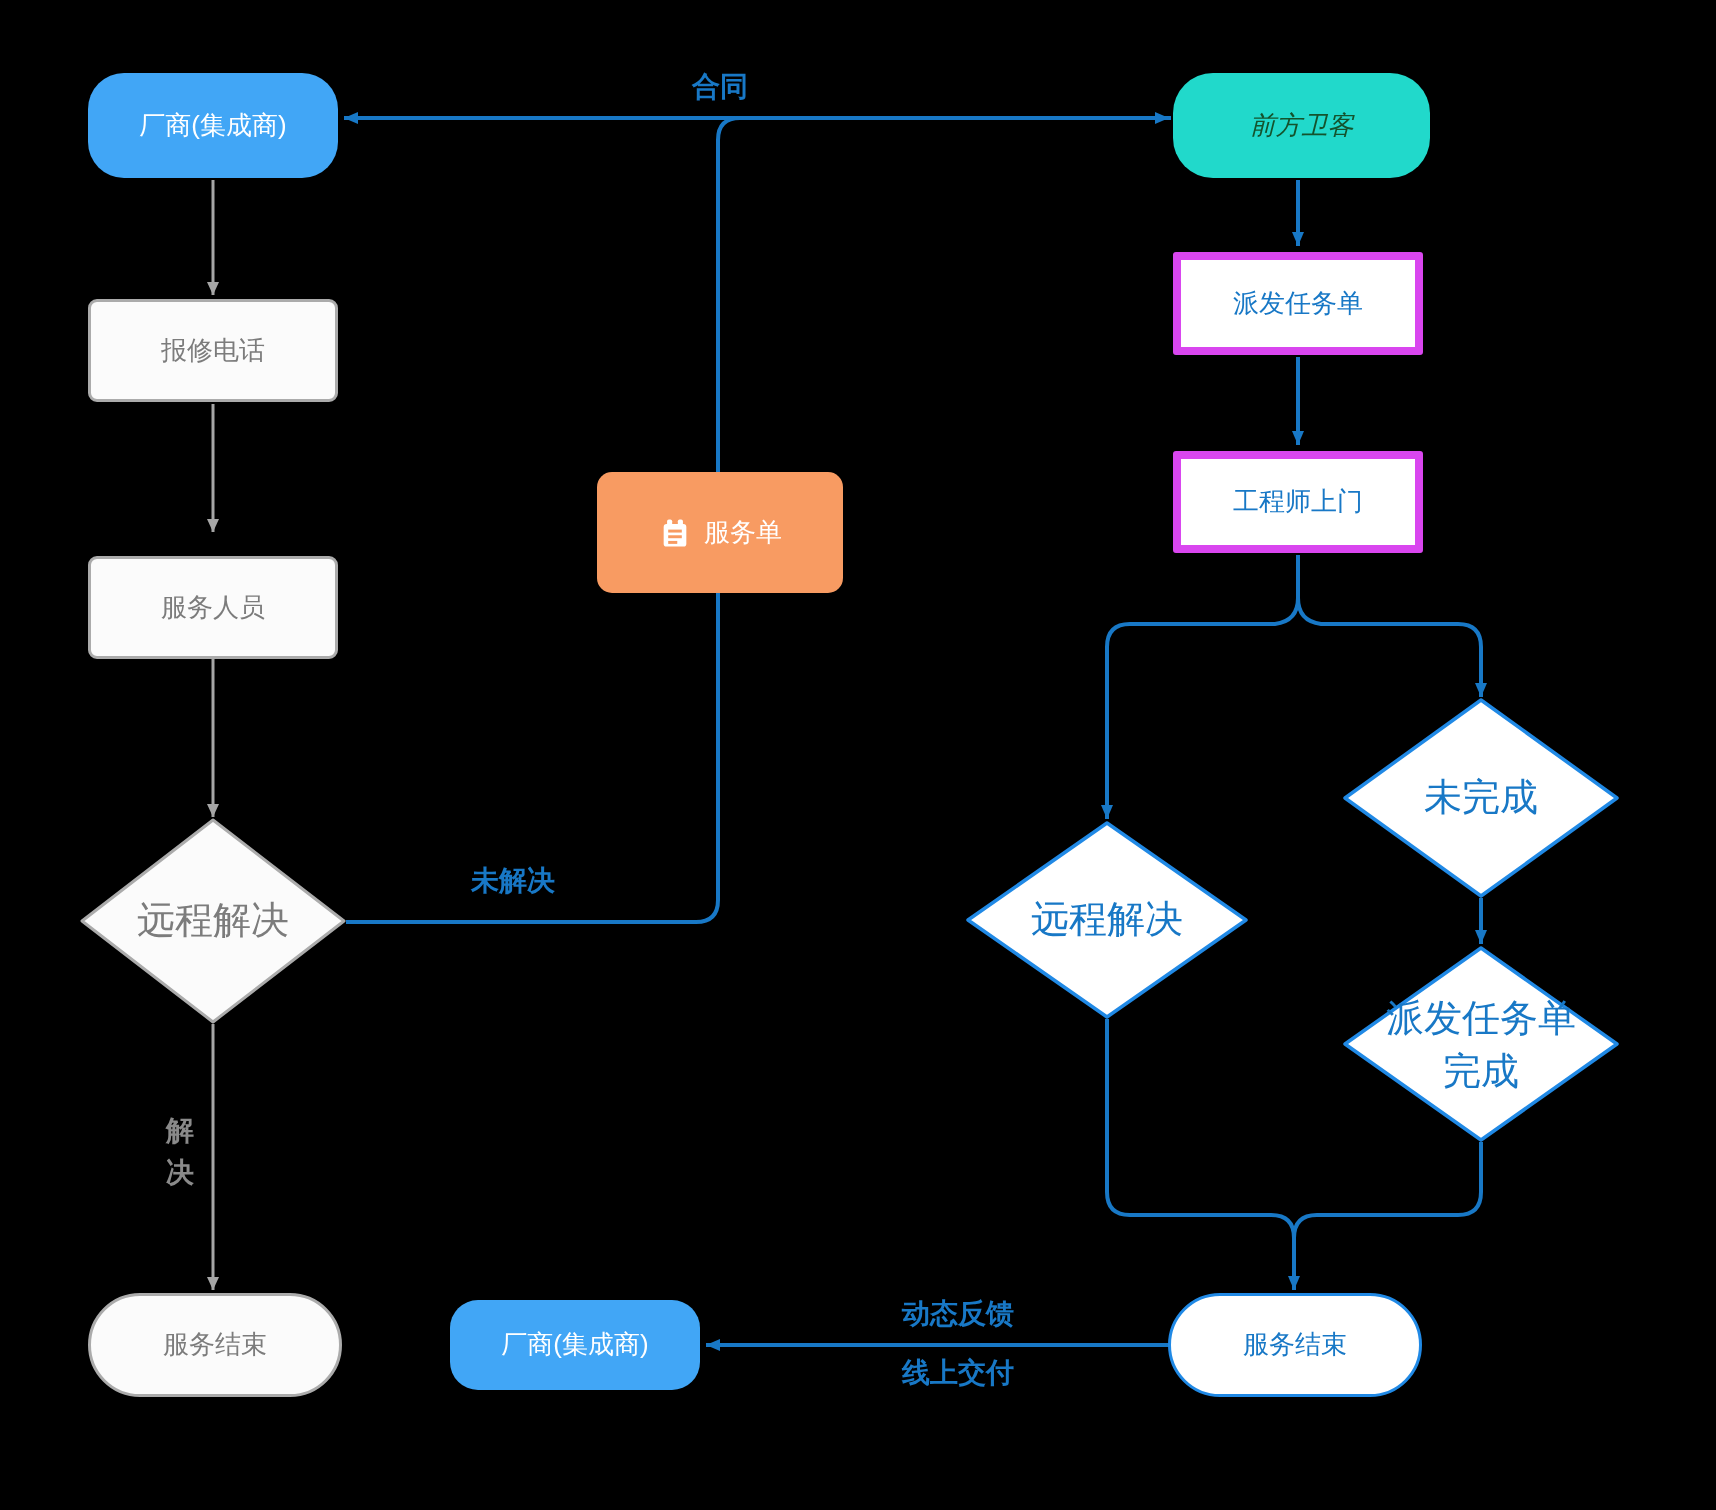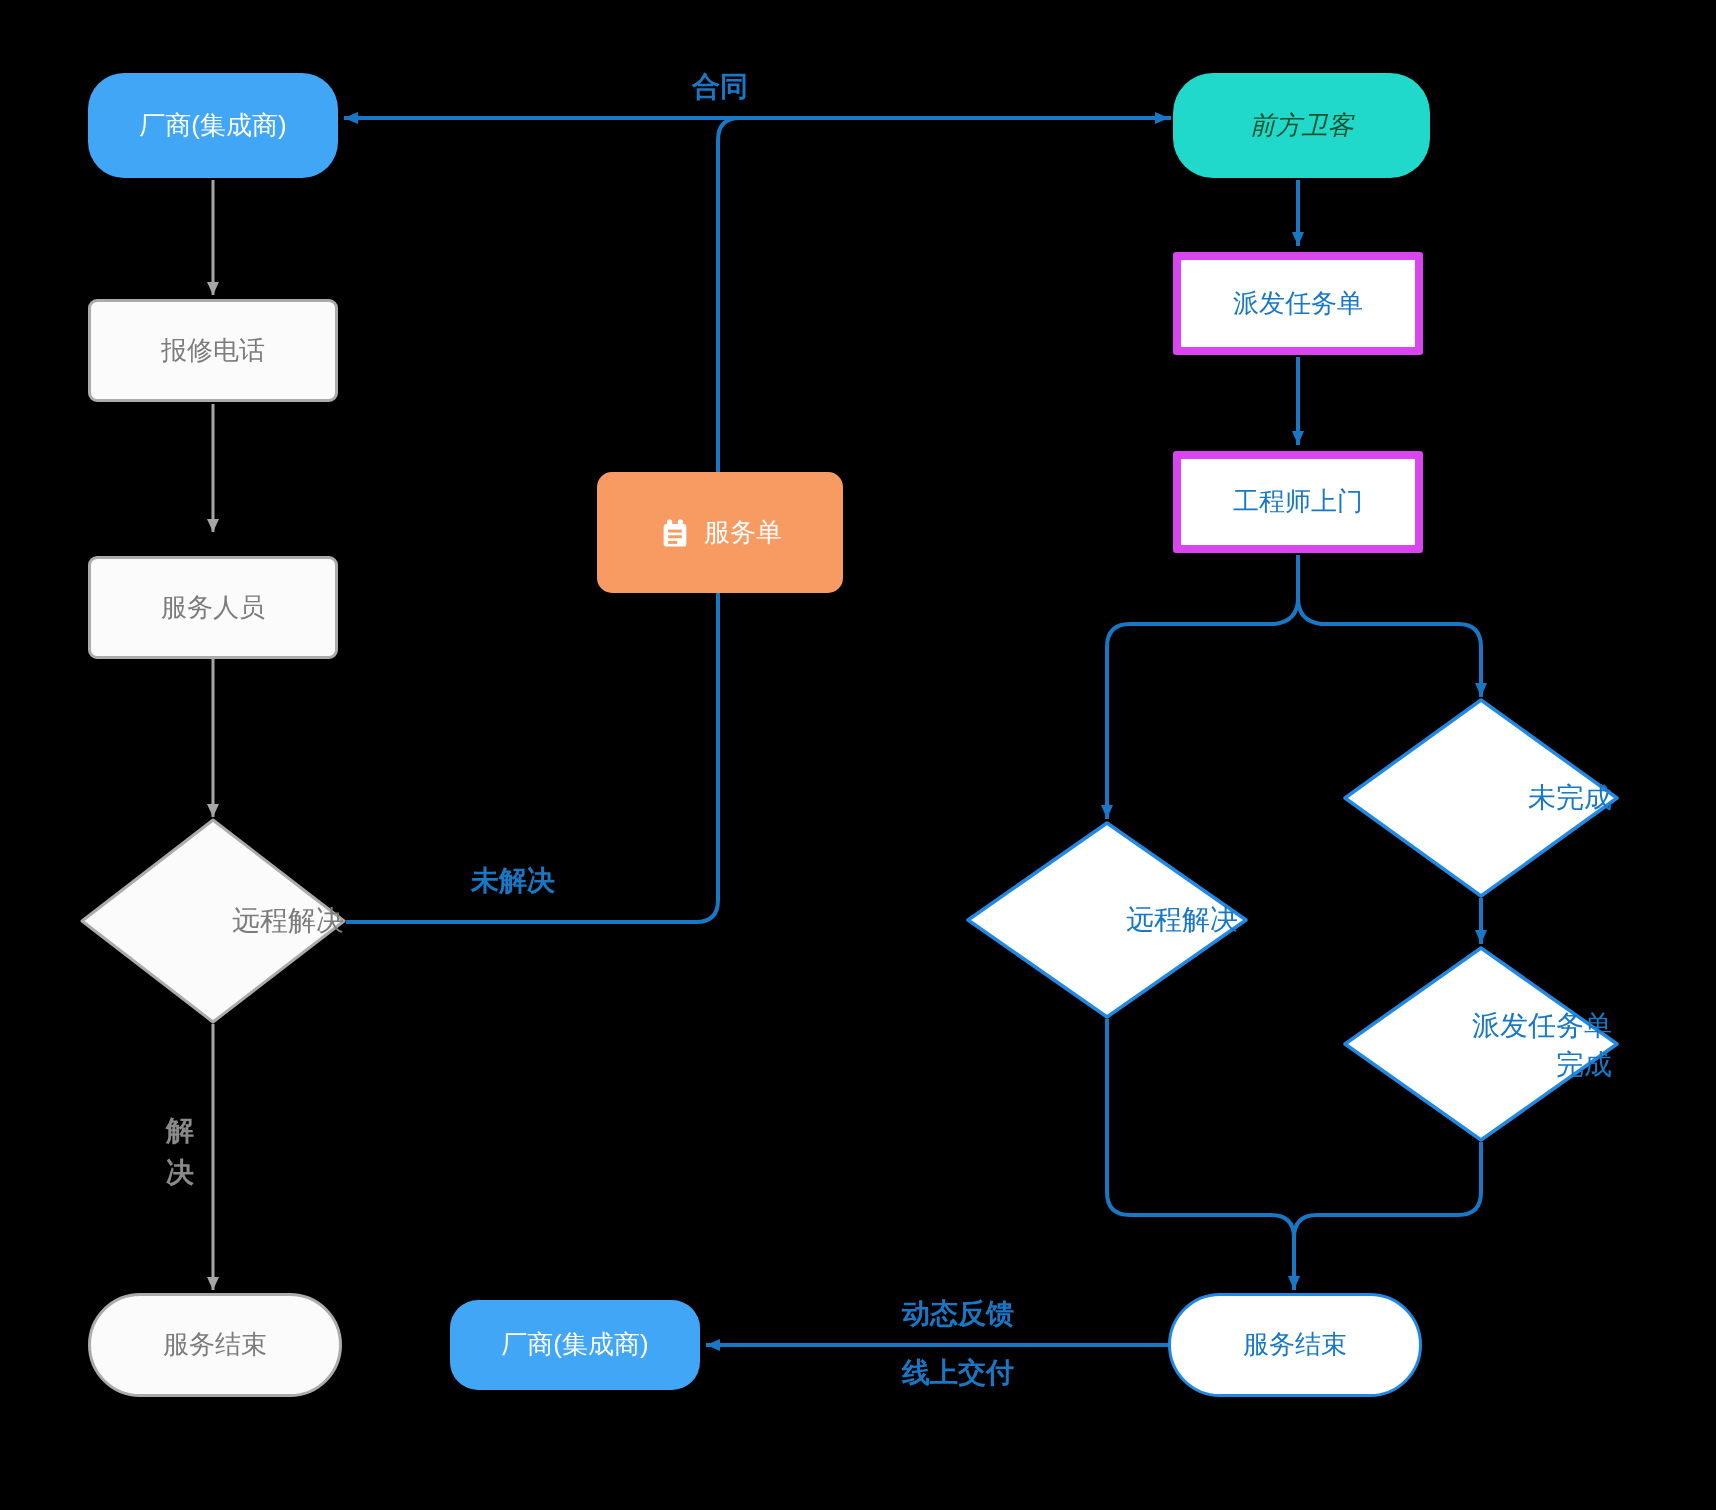--- a/index.html
+++ b/index.html
@@ -14,22 +14,22 @@
     text-align:center;font-size:26px;line-height:1.35;
   }
   .pill-blue{background:#41A6F6;color:#fff;border-radius:36px;}
   .pill-teal{background:#21D9CB;color:#14532d;border-radius:40px;font-style:italic;}
   .pill-orange{background:#F89B62;color:#fff;border-radius:15px;gap:12px;}
   .box-grey{background:#FBFBFB;border:3px solid #ABABAB;border-radius:9px;color:#7C7C7C;}
   .stadium-grey{background:#FBFBFB;border:3px solid #ABABAB;border-radius:54px;color:#7C7C7C;}
   .box-blue{background:#FFFFFF;border:8px solid #d946ef;border-radius:3px;color:#1878C6;}
   .stadium-blue{background:#FFFFFF;border:3px solid #2089E5;border-radius:54px;color:#1878C6;}
   .diamond-label{
-    position:absolute;display:flex;flex-direction:column;align-items:flex-end;justify-content:center;
-    text-align:center;font-size:28px;line-height:1.4;
+    position:absolute;display:flex;flex-direction:column;align-items:center;justify-content:center;
+    text-align:center;font-size:38px;line-height:1.4;
   }
   .dl-grey{color:#7C7C7C;}
   .dl-blue{color:#1878C6;}
   .edge-label{
     position:absolute;text-align:center;font-size:28px;font-weight:bold;color:#1878C6;
   }
   .edge-label-grey{
     position:absolute;text-align:center;font-size:28px;color:#8A8A8A;font-weight:bold;
     width:34px;word-break:break-all;line-height:42px;
   }

